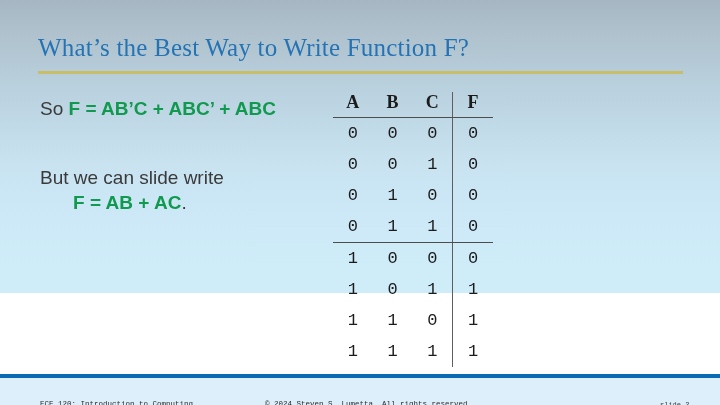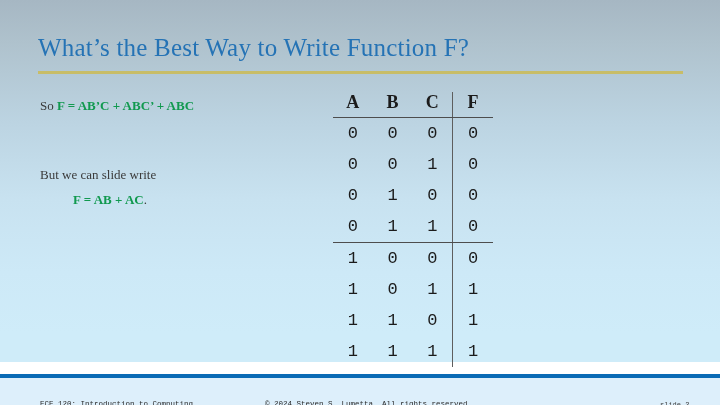--- a/index.html
+++ b/index.html
@@ -8,21 +8,21 @@
   }
   body {
     width: 720px;
     height: 405px;
     overflow: hidden;
     font-family: "Liberation Serif", serif;
   }
   #slide {
     position: relative;
     width: 720px;
-    height: 362px;
+    height: 293px;
     background: linear-gradient(to bottom,
         #a6b7c3 0%,
         #afc2cd 12%,
         #bcd4e2 34%,
         #c8e2f0 55%,
         #cde9f7 75%,
         #cfecf9 92%,
         #cfecf9 100%);
     box-sizing: border-box;
   }
@@ -43,22 +43,22 @@
     left: 38px;
     top: 71px;
     width: 645px;
     height: 3px;
     background: #c8bd68;
   }
 
   
   .body-line {
     position: absolute;
-    font-family: Liberation Serif, serif;
-    font-size: 13px;
+    font-family: Liberation Sans, sans-serif;
+    font-size: 19px;
     color: #3a3a3a;
     white-space: nowrap;
     text-align: center;
   }
   .green {
     color: #11994f;
     font-weight: bold;
   }
   .dark {
     color: #3a3a3a;

